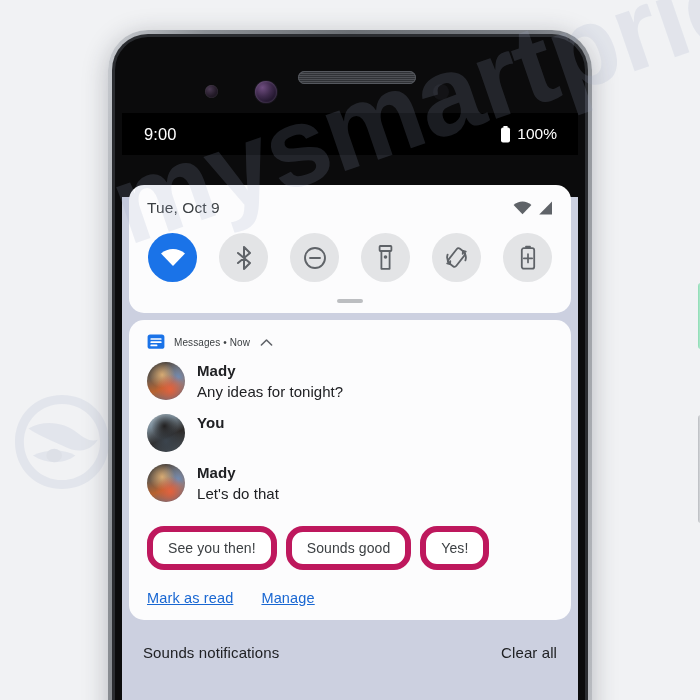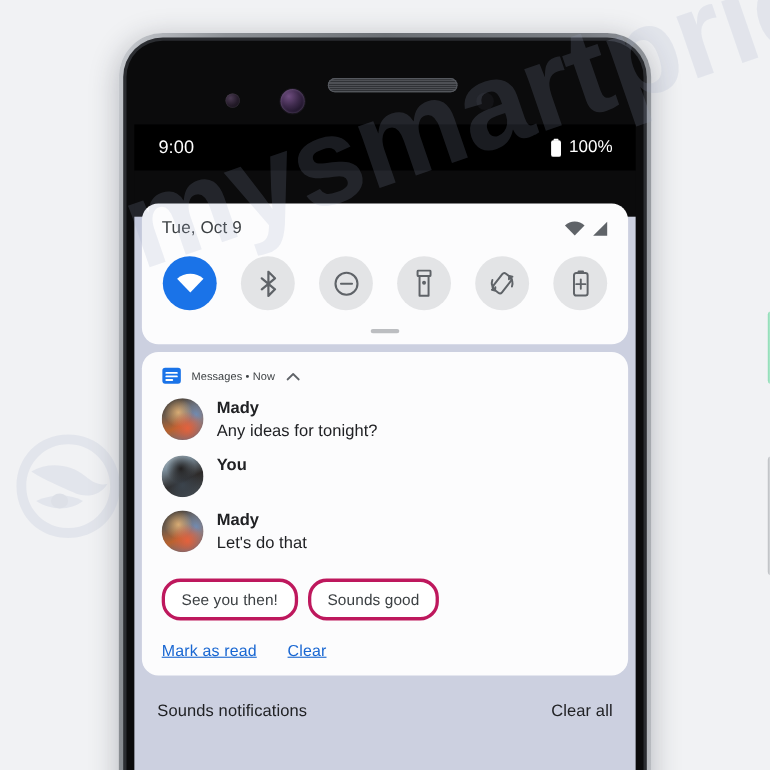--- a/index.html
+++ b/index.html
@@ -315,21 +315,21 @@
     margin-top: 1px;
     letter-spacing: 0.05px;
   }
 
   .chips {
     display: flex;
     gap: 9px;
     padding: 12px 18px 0 18px;
   }
   .chip {
-    border: 3px solid #be185d;
+    border: 6px solid #be185d;
     border-radius: 17px;
     padding: 8px 15px;
     font-size: 14px;
     color: #3c4043;
     background: #ffffff;
     white-space: nowrap;
     letter-spacing: 0.1px;
   }
 
   .actions {
@@ -513,25 +513,26 @@
                 <div class="msg-body">
                   <div class="msg-sender">Mady</div>
                   <div class="msg-text">Let's do that</div>
                 </div>
               </div>
             </div>
 
             <div class="chips">
               <div class="chip">See you then!</div>
               <div class="chip">Sounds good</div>
+              <div class="chip">Yes!</div>
             </div>
 
             <div class="actions">
               <div class="action-link">Mark as read</div>
-              <div class="action-link">Clear</div>
+              <div class="action-link">Manage</div>
             </div>
           </div>
 
           <div class="manage-bar">
             <div class="manage-text">Sounds notifications</div>
             <div class="manage-text">Clear all</div>
           </div>
 
         </div>
       </div>

